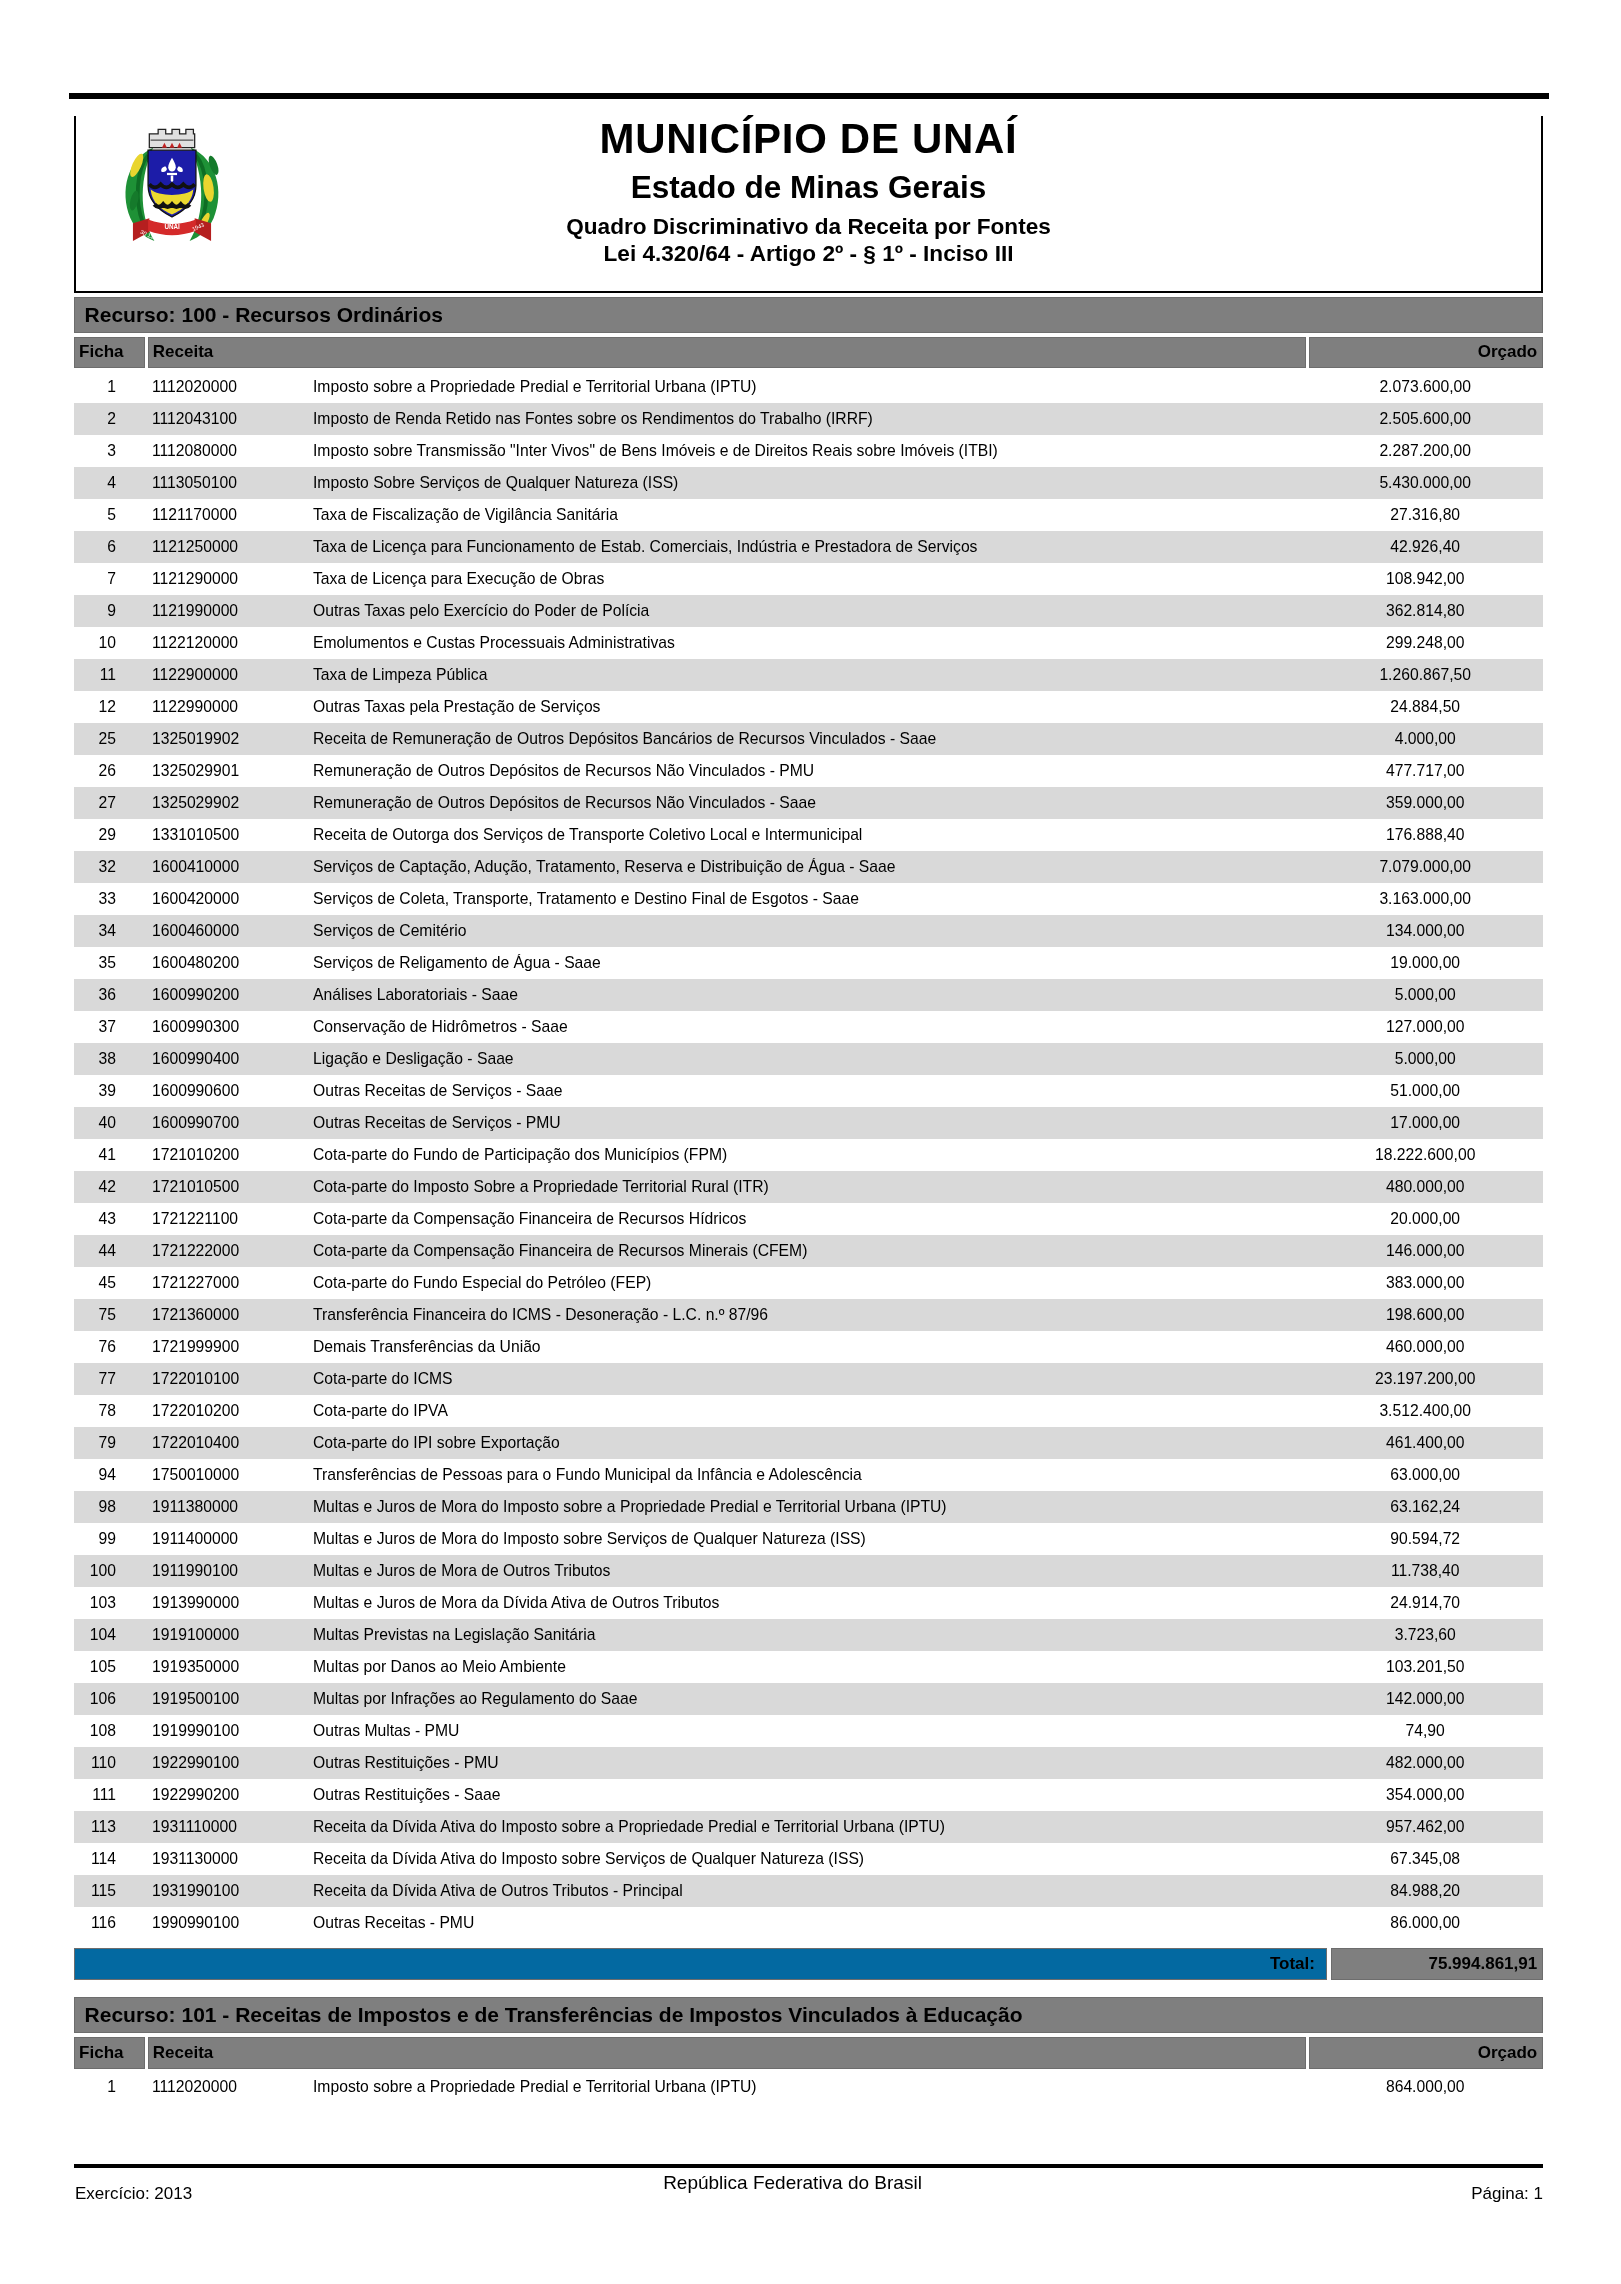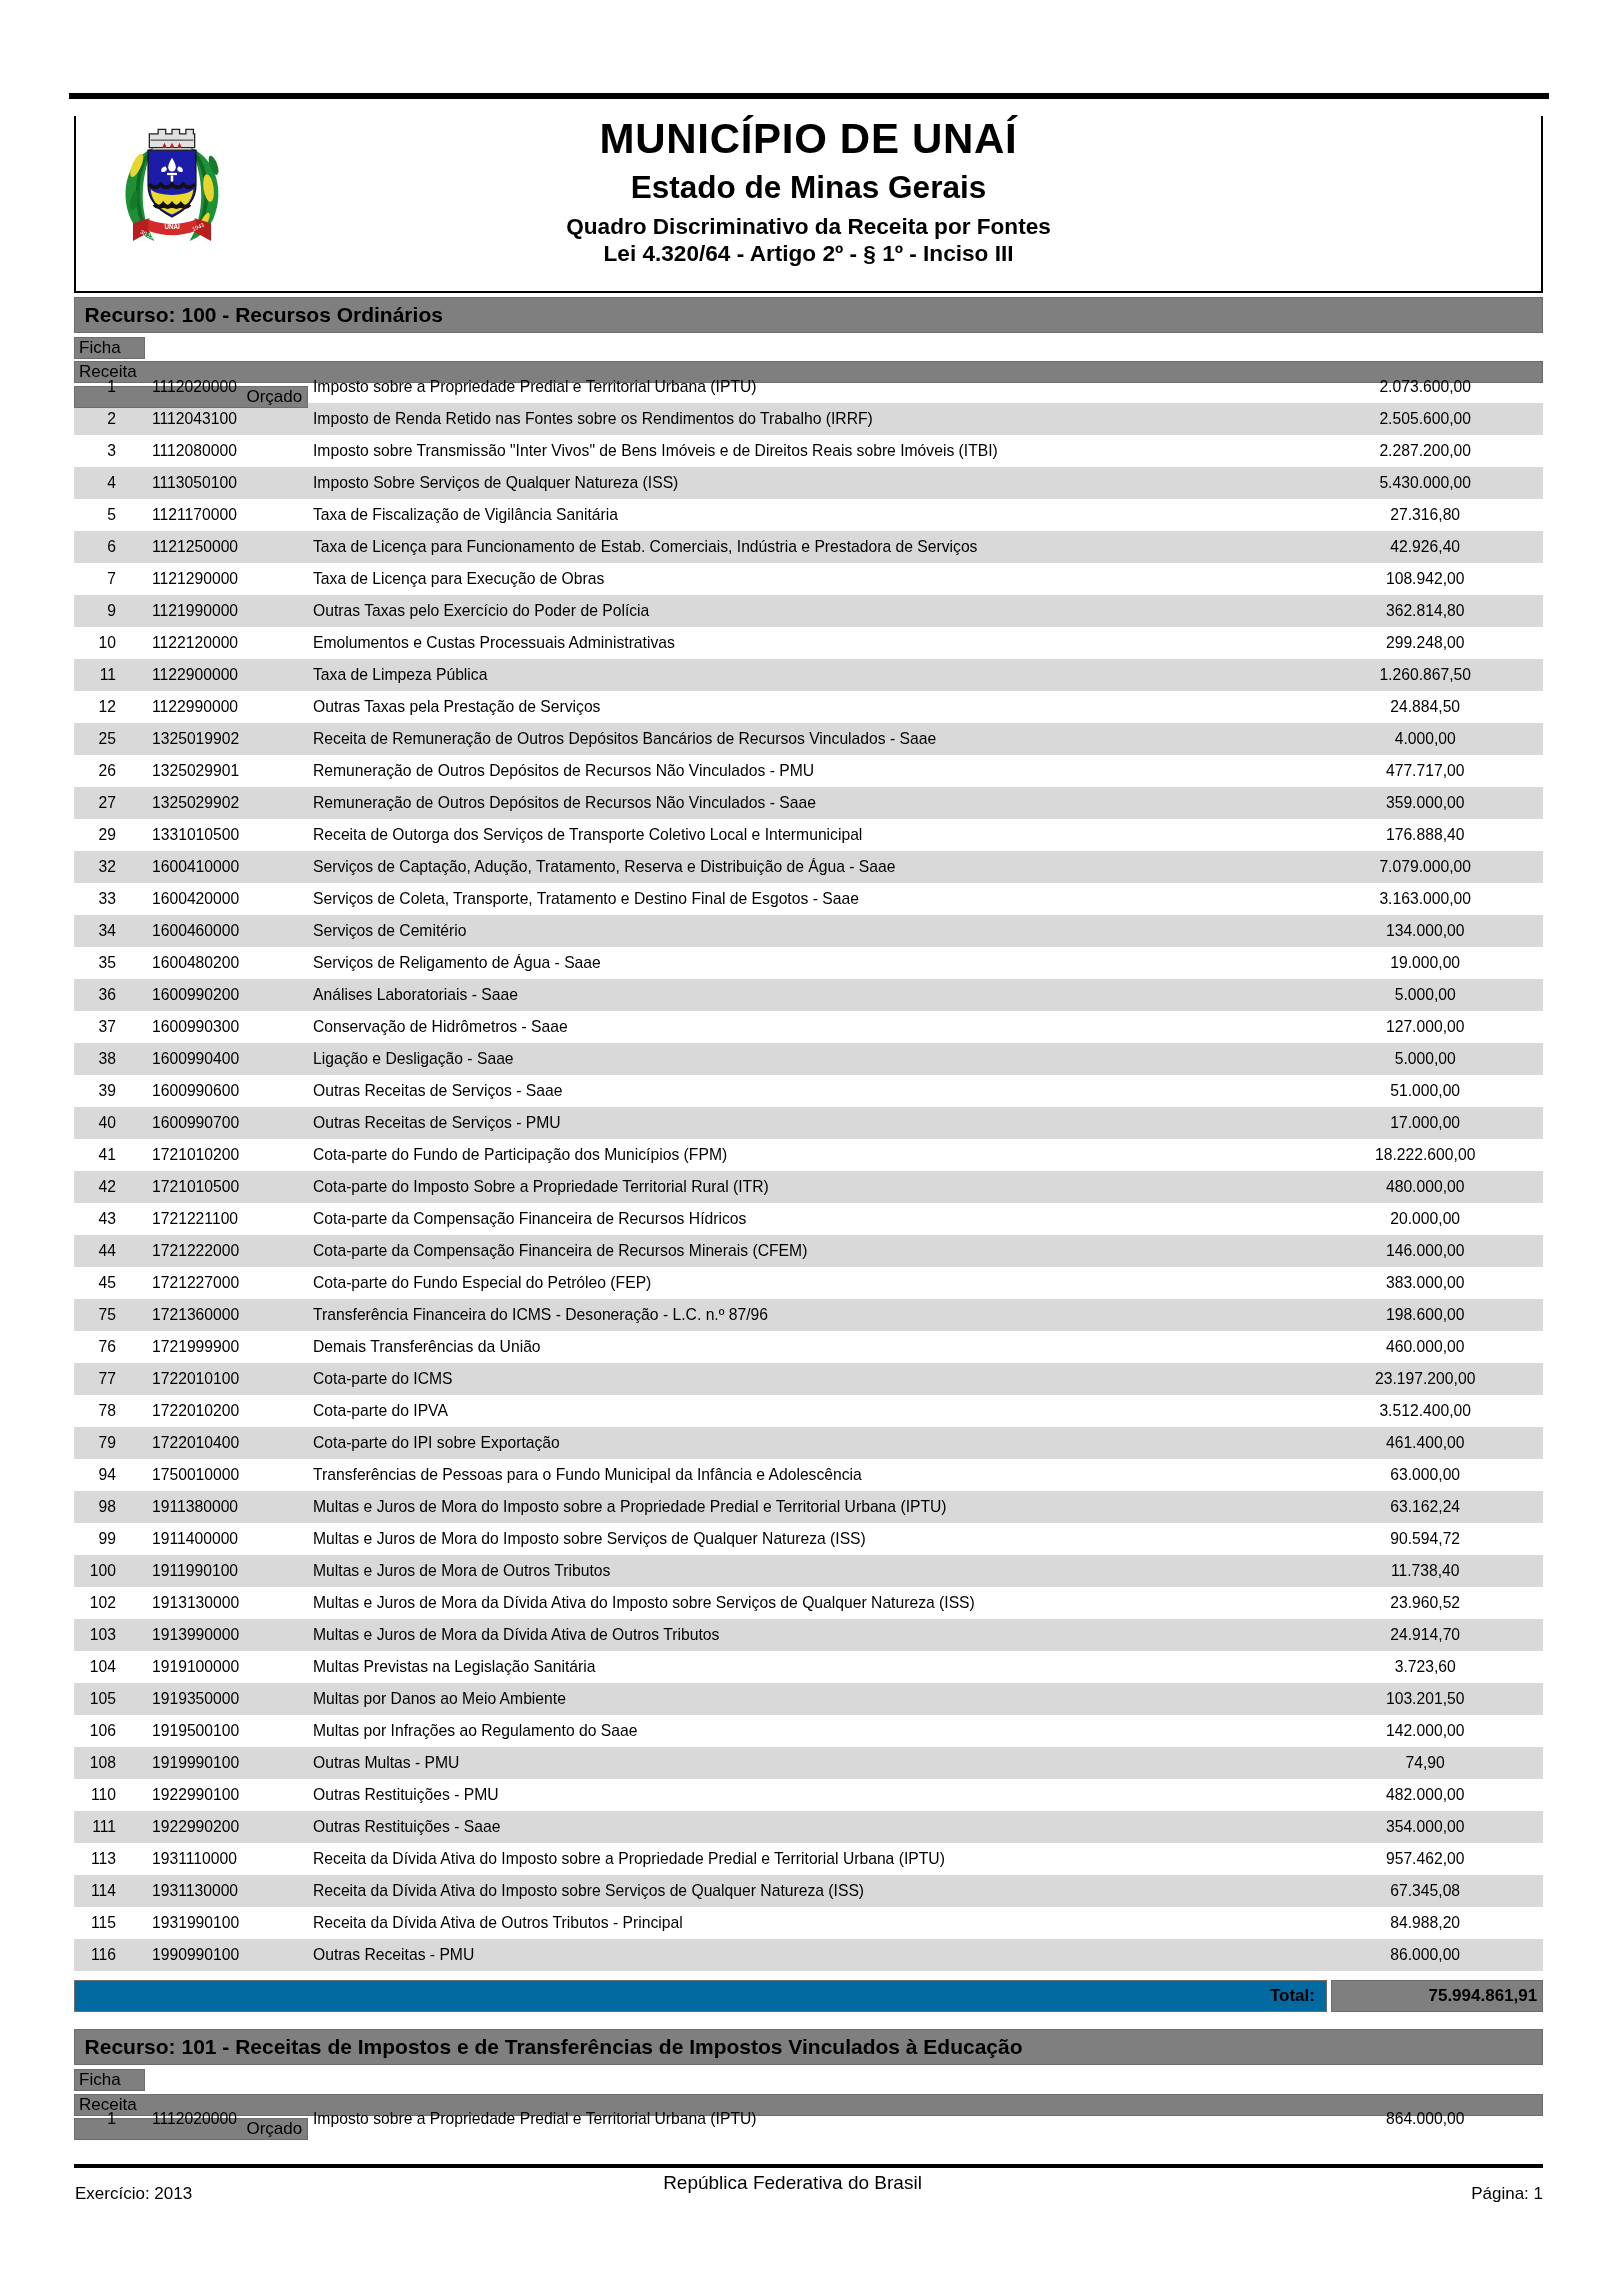--- a/index.html
+++ b/index.html
@@ -10,21 +10,21 @@
   .header-box{height:177px;border-left:2.7px solid #000;border-right:2.1px solid #000;
               border-bottom:2.1px solid #000;position:relative;box-sizing:border-box;}
   .crest{position:absolute;left:33px;top:9.6px;width:126px;height:126px;}
   .t1{margin-top:17px;font-size:42px;line-height:45px;font-weight:bold;text-align:center;letter-spacing:0.7px;}
   .t2{font-size:31.5px;line-height:36px;margin-top:8.2px;font-weight:bold;text-align:center;}
   .t3{font-size:22.6px;line-height:25px;margin-top:9.6px;font-weight:bold;text-align:center;}
   .t4{font-size:22.6px;line-height:25px;margin-top:2.1px;font-weight:bold;text-align:center;}
   .section-bar{margin-top:4.1px;height:36px;background:#7f7f7f;display:flex;align-items:center;
                padding-left:9.6px;font-weight:bold;font-size:21px;border:0.7px solid #6d6d6d;box-sizing:border-box;}
   .section + .section .section-bar{margin-top:17px;}
-  .cols-header{margin-top:4.1px;height:31.5px;display:flex;gap:2.7px;font-weight:normal;font-size:17px;flex-direction:column;}
+  .cols-header{margin-top:4.1px;height:31.5px;display:flex;gap:2.7px;font-weight:bold;font-size:17px;}
   .cols-header > div{background:#7f7f7f;display:flex;align-items:center;box-sizing:border-box;border:0.7px solid #6d6d6d;}
   .col-h-ficha{width:71px;padding-left:4.1px;}
   .col-h-receita{flex:1;padding-left:4.1px;}
   .col-h-orcado{width:234px;justify-content:flex-end;padding-right:4.8px;}
   .rows{margin-top:2.7px;}
   .row{height:32px;display:flex;align-items:center;font-size:15.7px;}
   .row:nth-child(even){background:#d9d9d9;}
   .cell-ficha{width:42px;text-align:right;flex:0 0 auto;}
   .cell-code{margin-left:36px;width:103px;flex:0 0 auto;}
   .cell-desc{flex:1;margin-left:58px;white-space:nowrap;overflow:hidden;}
@@ -369,26 +369,20 @@
   </div>
 
   <div class="row">
     <div class="cell-ficha">100</div>
     <div class="cell-code">1911990100</div>
     <div class="cell-desc">Multas e Juros de Mora de Outros Tributos</div>
     <div class="cell-value">11.738,40</div>
   </div>
 
 
-  <div class="row">
-    <div class="cell-ficha">102</div>
-    <div class="cell-code">1913130000</div>
-    <div class="cell-desc">Multas e Juros de Mora da Dívida Ativa do Imposto sobre Serviços de Qualquer Natureza (ISS)</div>
-    <div class="cell-value">23.960,52</div>
-  </div>
 
   <div class="row">
     <div class="cell-ficha">103</div>
     <div class="cell-code">1913990000</div>
     <div class="cell-desc">Multas e Juros de Mora da Dívida Ativa de Outros Tributos</div>
     <div class="cell-value">24.914,70</div>
   </div>
 
   <div class="row">
     <div class="cell-ficha">104</div>

